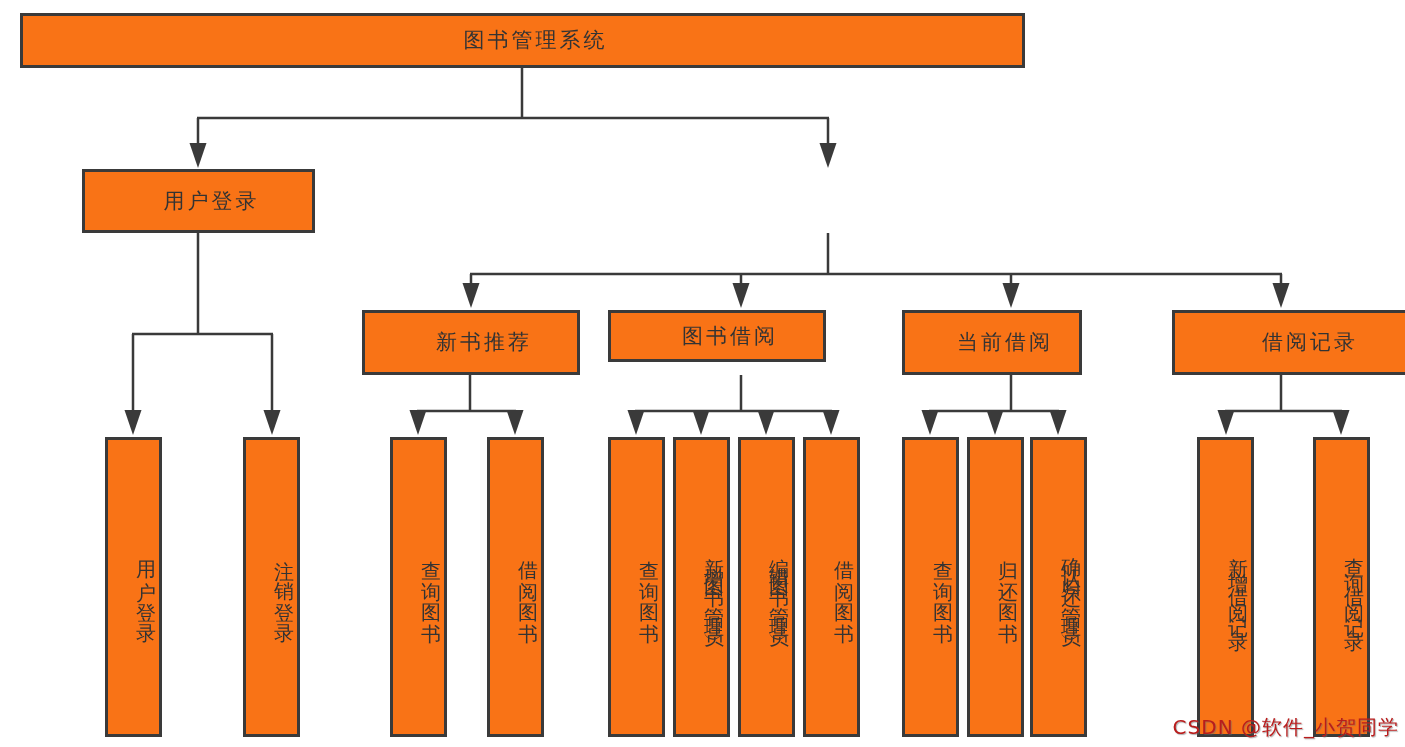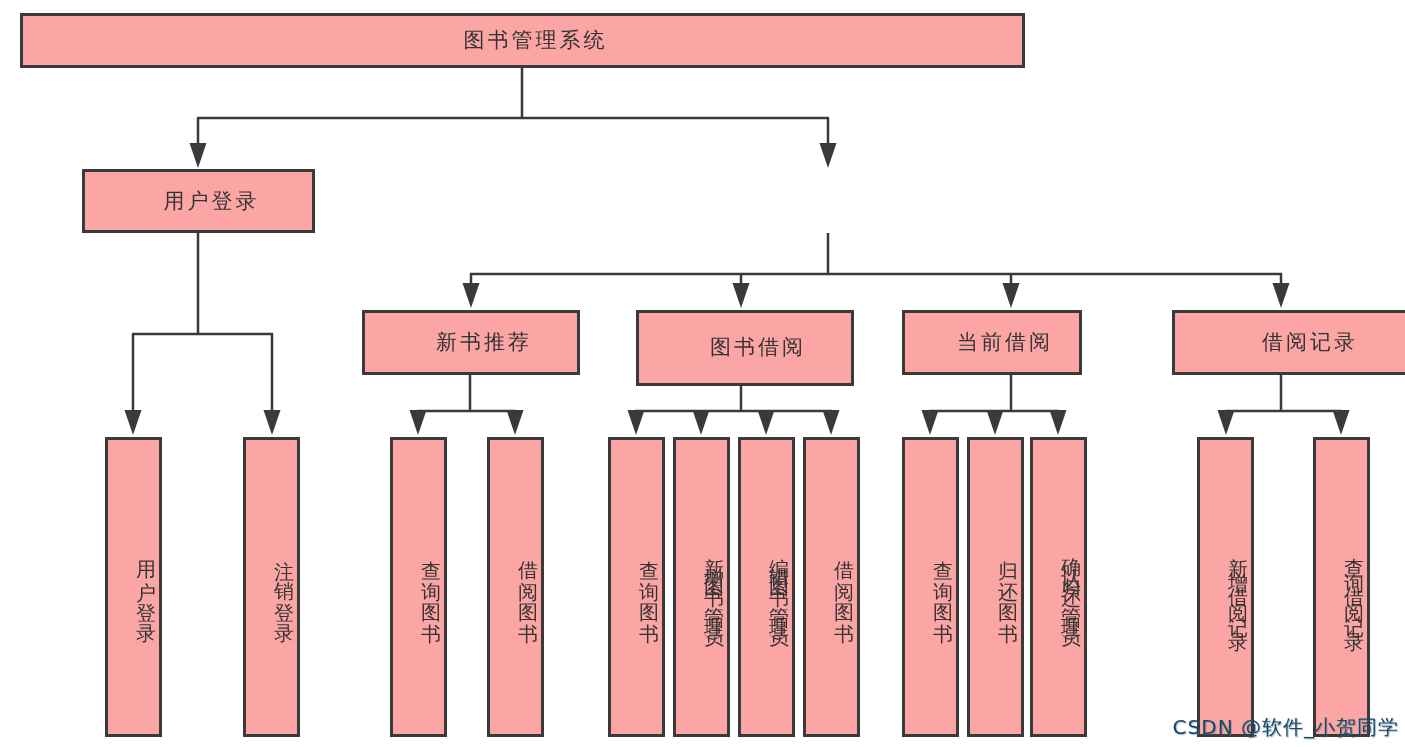--- a/index.html
+++ b/index.html
@@ -12,21 +12,21 @@
     position:relative;
     width:1405px;height:747px;
     background:var(--bg);
     font-family:"DejaVu Sans",sans-serif;
     overflow:hidden;
   }
   .wires{position:absolute;left:0;top:0;z-index:1;}
   .box{
     position:absolute;
     box-sizing:border-box;
-    background:#fca5a5;
+    background:#f97316;
     border:3px solid var(--line);
     display:flex;align-items:center;justify-content:center;
     z-index:2;
     padding-left:26px;
   }
   .hlabel{
     color:var(--text);
     font-size:21px;
     letter-spacing:3px;
     white-space:nowrap;
@@ -41,21 +41,21 @@
     white-space:nowrap;
   }
   .sp-s{letter-spacing:21px;}
   .sp-m{letter-spacing:15px;}
   .sp-l{letter-spacing:10px;}
   .watermark{
     position:absolute;
     top:714px;right:6px;
     z-index:5;
     font-size:20px;
-    color:#0c4a6e;
+    color:#b91c1c;
     text-shadow:1px 1px 1px rgba(105,105,105,0.55);
     white-space:nowrap;
     letter-spacing:1px;
   }
 </style>
 </head>
 <body>
 
 <div class="canvas">
 
@@ -96,21 +96,21 @@
     <span class="hlabel">图书管理系统</span>
   </div>
 
   <div class="box" style="left:82px;top:169px;width:233px;height:64px;">
     <span class="hlabel">用户登录</span>
   </div>
 
   <div class="box" style="left:362px;top:310px;width:218px;height:65px;">
     <span class="hlabel">新书推荐</span>
   </div>
-  <div class="box" style="left:636px;top:310px;width:218px;height:76px;font-family:Liberation Mono, monospace;">
+  <div class="box" style="left:608px;top:310px;width:218px;height:52px;">
     <span class="hlabel">图书借阅</span>
   </div>
   <div class="box" style="left:902px;top:310px;width:180px;height:65px;">
     <span class="hlabel">当前借阅</span>
   </div>
   <div class="box" style="left:1172px;top:310px;width:250px;height:65px;">
     <span class="hlabel">借阅记录</span>
   </div>
 
   <div class="box" style="left:105px;top:437px;width:57px;height:300px;">

